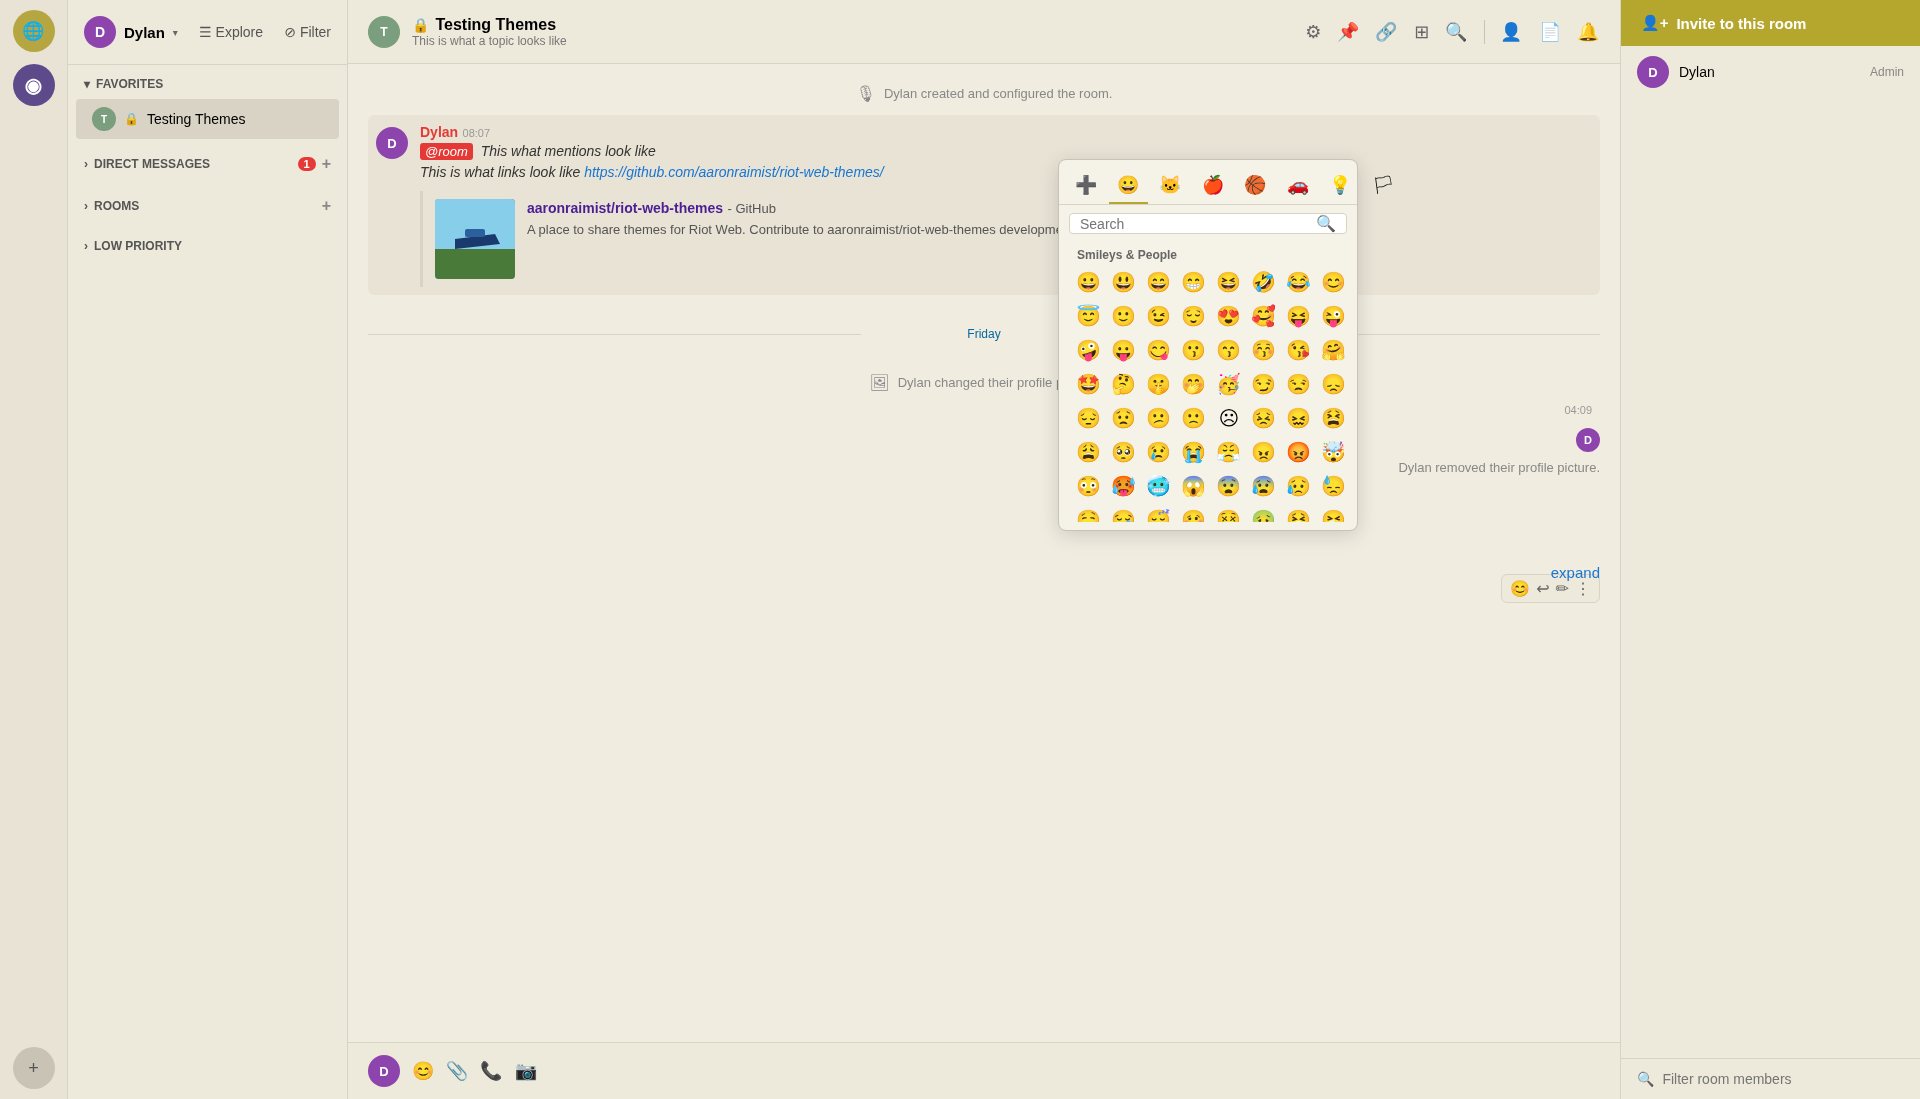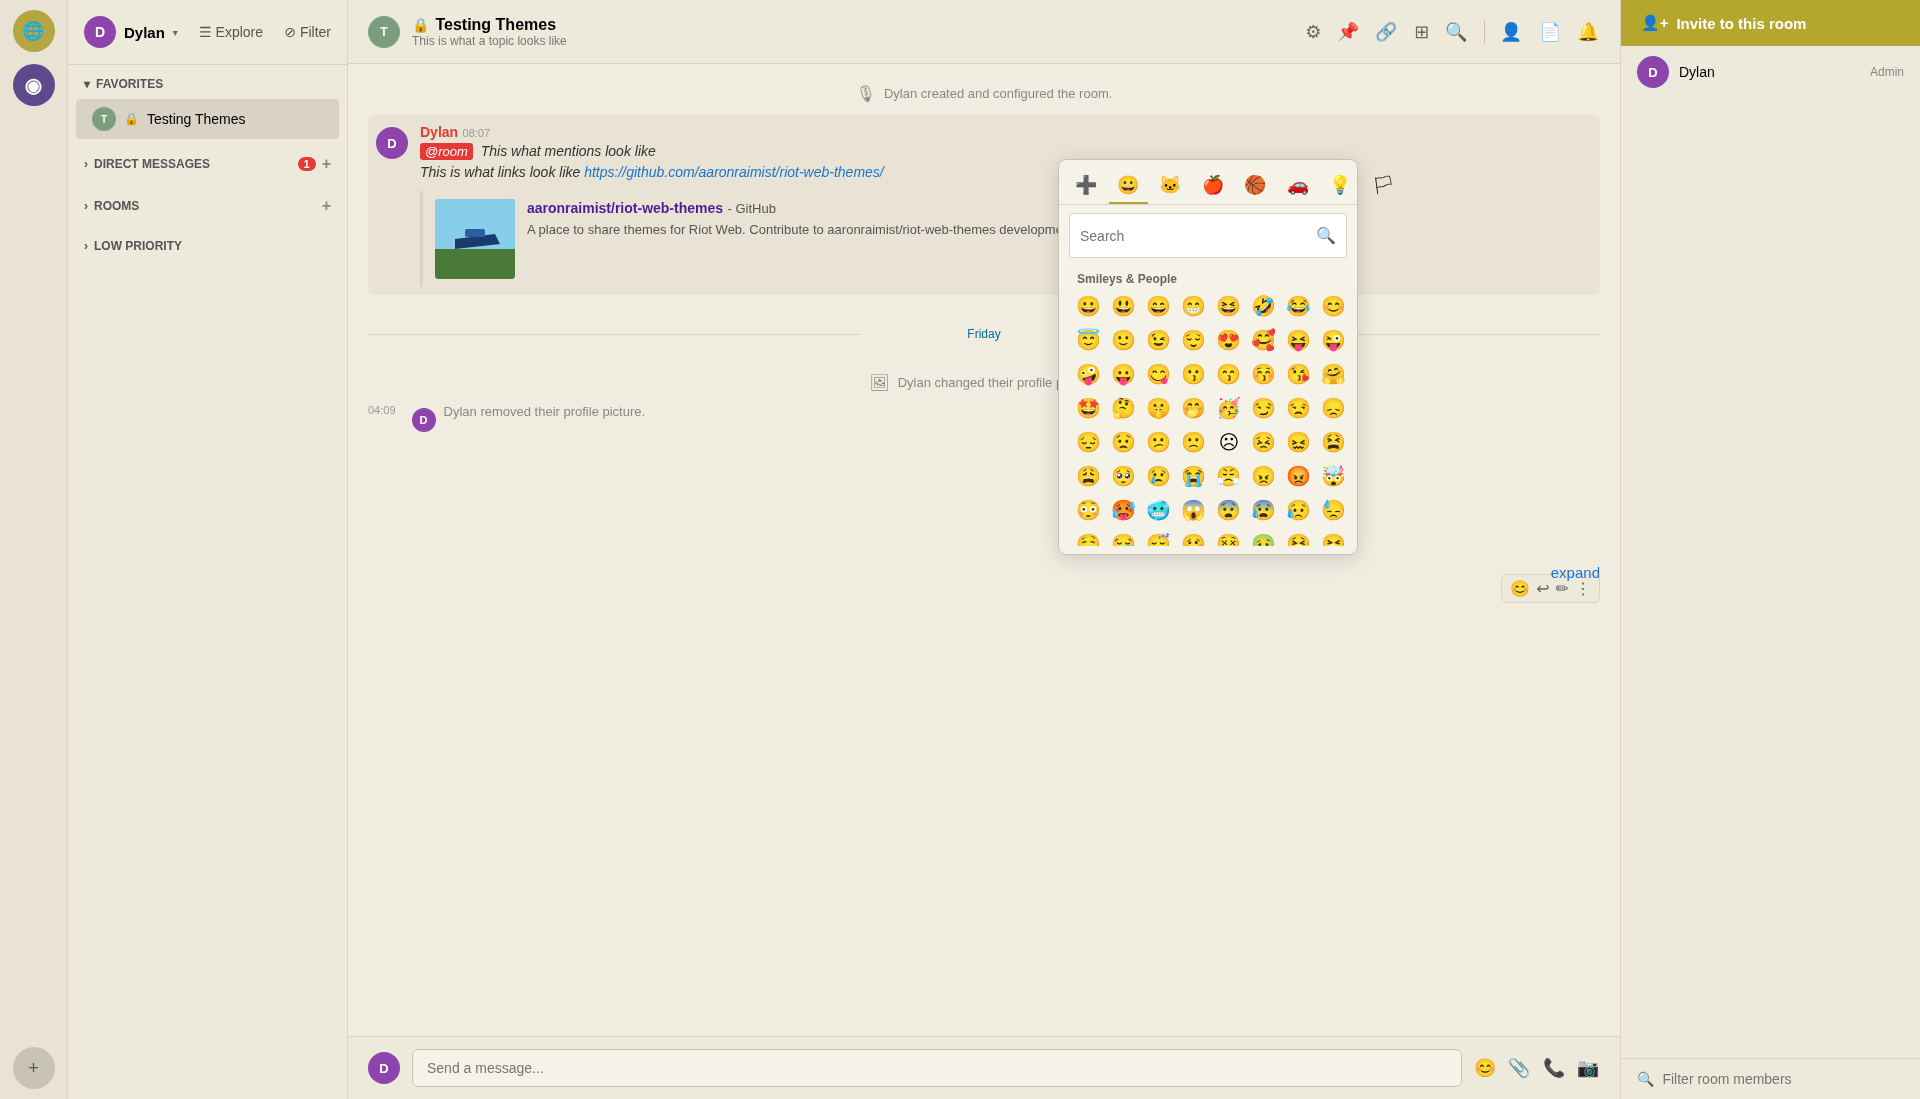--- a/index.html
+++ b/index.html
@@ -351,21 +351,21 @@
       border-radius: 4px 4px 0 0;
       border-bottom: 2px solid transparent;
     }
     .emoji-tab.active { border-bottom: 2px solid #b5a62e; }
     .emoji-search {
       display: flex; align-items: center;
       margin: 8px 10px;
       background: white;
       border: 1px solid #d8d3c5;
       border-radius: 4px;
-      padding: 12px 10px;
+      padding: 0 10px;
       gap: 16px;
     }
     .emoji-search input {
       border: none; outline: none; background: transparent;
       font-size: 14px; flex: 1; color: #333;
     }
     .emoji-category {
       font-size: 12px; font-weight: 700; color: #666;
       padding: 6px 10px 4px;
       text-transform: none;
@@ -550,21 +550,21 @@
 
     <div class="date-divider">
       <span>Friday</span>
     </div>
 
     <div class="system-msg">
       <span class="sys-icon">🖼</span>
       <span>Dylan changed their profile picture.</span>
     </div>
 
-    <div style="display:flex; align-items:flex-start; gap:8px; font-size:13px; color:#888;">
+    <div style="display:flex; align-items:flex-end; gap:8px; font-size:13px; color:#888;flex-direction:column;">
       <span class="msg-time">04:09</span>
       <div class="msg-avatar" style="width:24px;height:24px;font-size:11px;">D</div>
       <span>Dylan removed their profile picture.</span>
     </div>
 
     <div class="emoji-picker">
 
       <div class="emoji-tabs">
         <div class="emoji-tab">➕</div>
         <div class="emoji-tab active">😀</div>
@@ -650,21 +650,20 @@
             <div class="emoji-cell">🤧</div>
           </div>
 
       </div>
     </div>
 
   </div>
 
   <div class="message-input-area">
     <div class="input-avatar">D</div>
-    <input class="input-box" type="text" placeholder="Send a message..." style="">
     <div class="input-icons">
       <span class="input-icon">😊</span>
       <span class="input-icon">📎</span>
       <span class="input-icon">📞</span>
       <span class="input-icon">📷</span>
     </div>
   </div>
 </div>
 
 <div class="right-panel">

